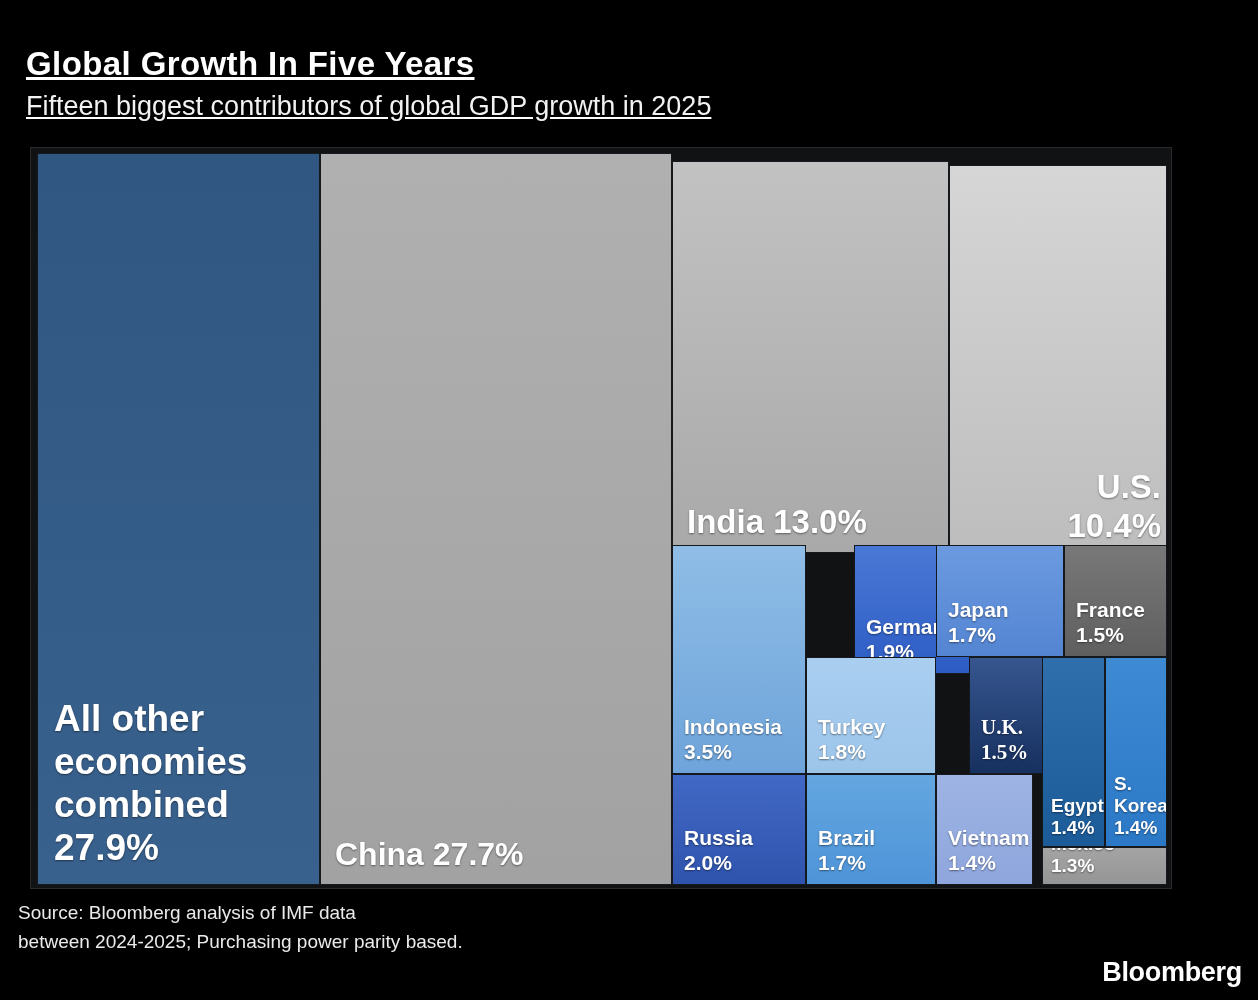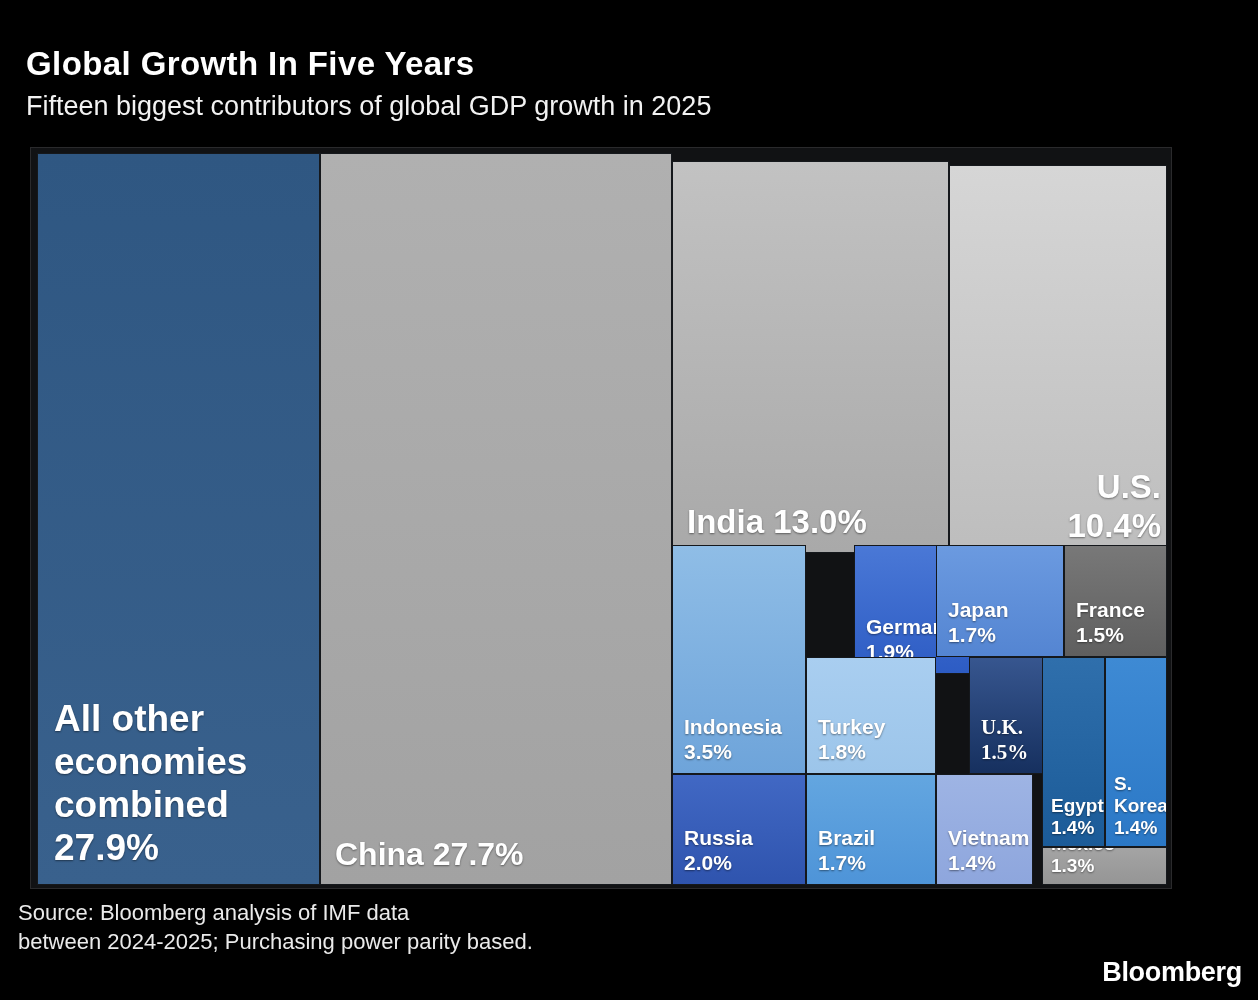--- a/index.html
+++ b/index.html
@@ -23,20 +23,21 @@
     height: 1000px;
     background: #000000;
   }
 
   
   .header {
     position: absolute;
     left: 26px;
     top: 44px;
     width: 1200px;
+    text-decoration: underline;
   }
   .title {
     font-size: 33px;
     font-weight: bold;
     letter-spacing: 0.4px;
     line-height: 40px;
     color: #ffffff;
     margin: 0;
     white-space: nowrap;
   }
@@ -95,21 +96,21 @@
   .tile.sz-xs  .tile-label { font-size: 19px; left: 8px;  bottom: 7px; }
 
   
   .footer {
     position: absolute;
     left: 18px;
     top: 898px;
     width: 1100px;
   }
   .footer-line {
-    font-size: 22px;
+    font-size: 19px;
     line-height: 29px;
     color: #eaeaea;
     white-space: pre-wrap;
   }
   .brand {
     position: absolute;
     right: 16px;
     bottom: 12px;
     font-size: 27px;
     font-weight: bold;

